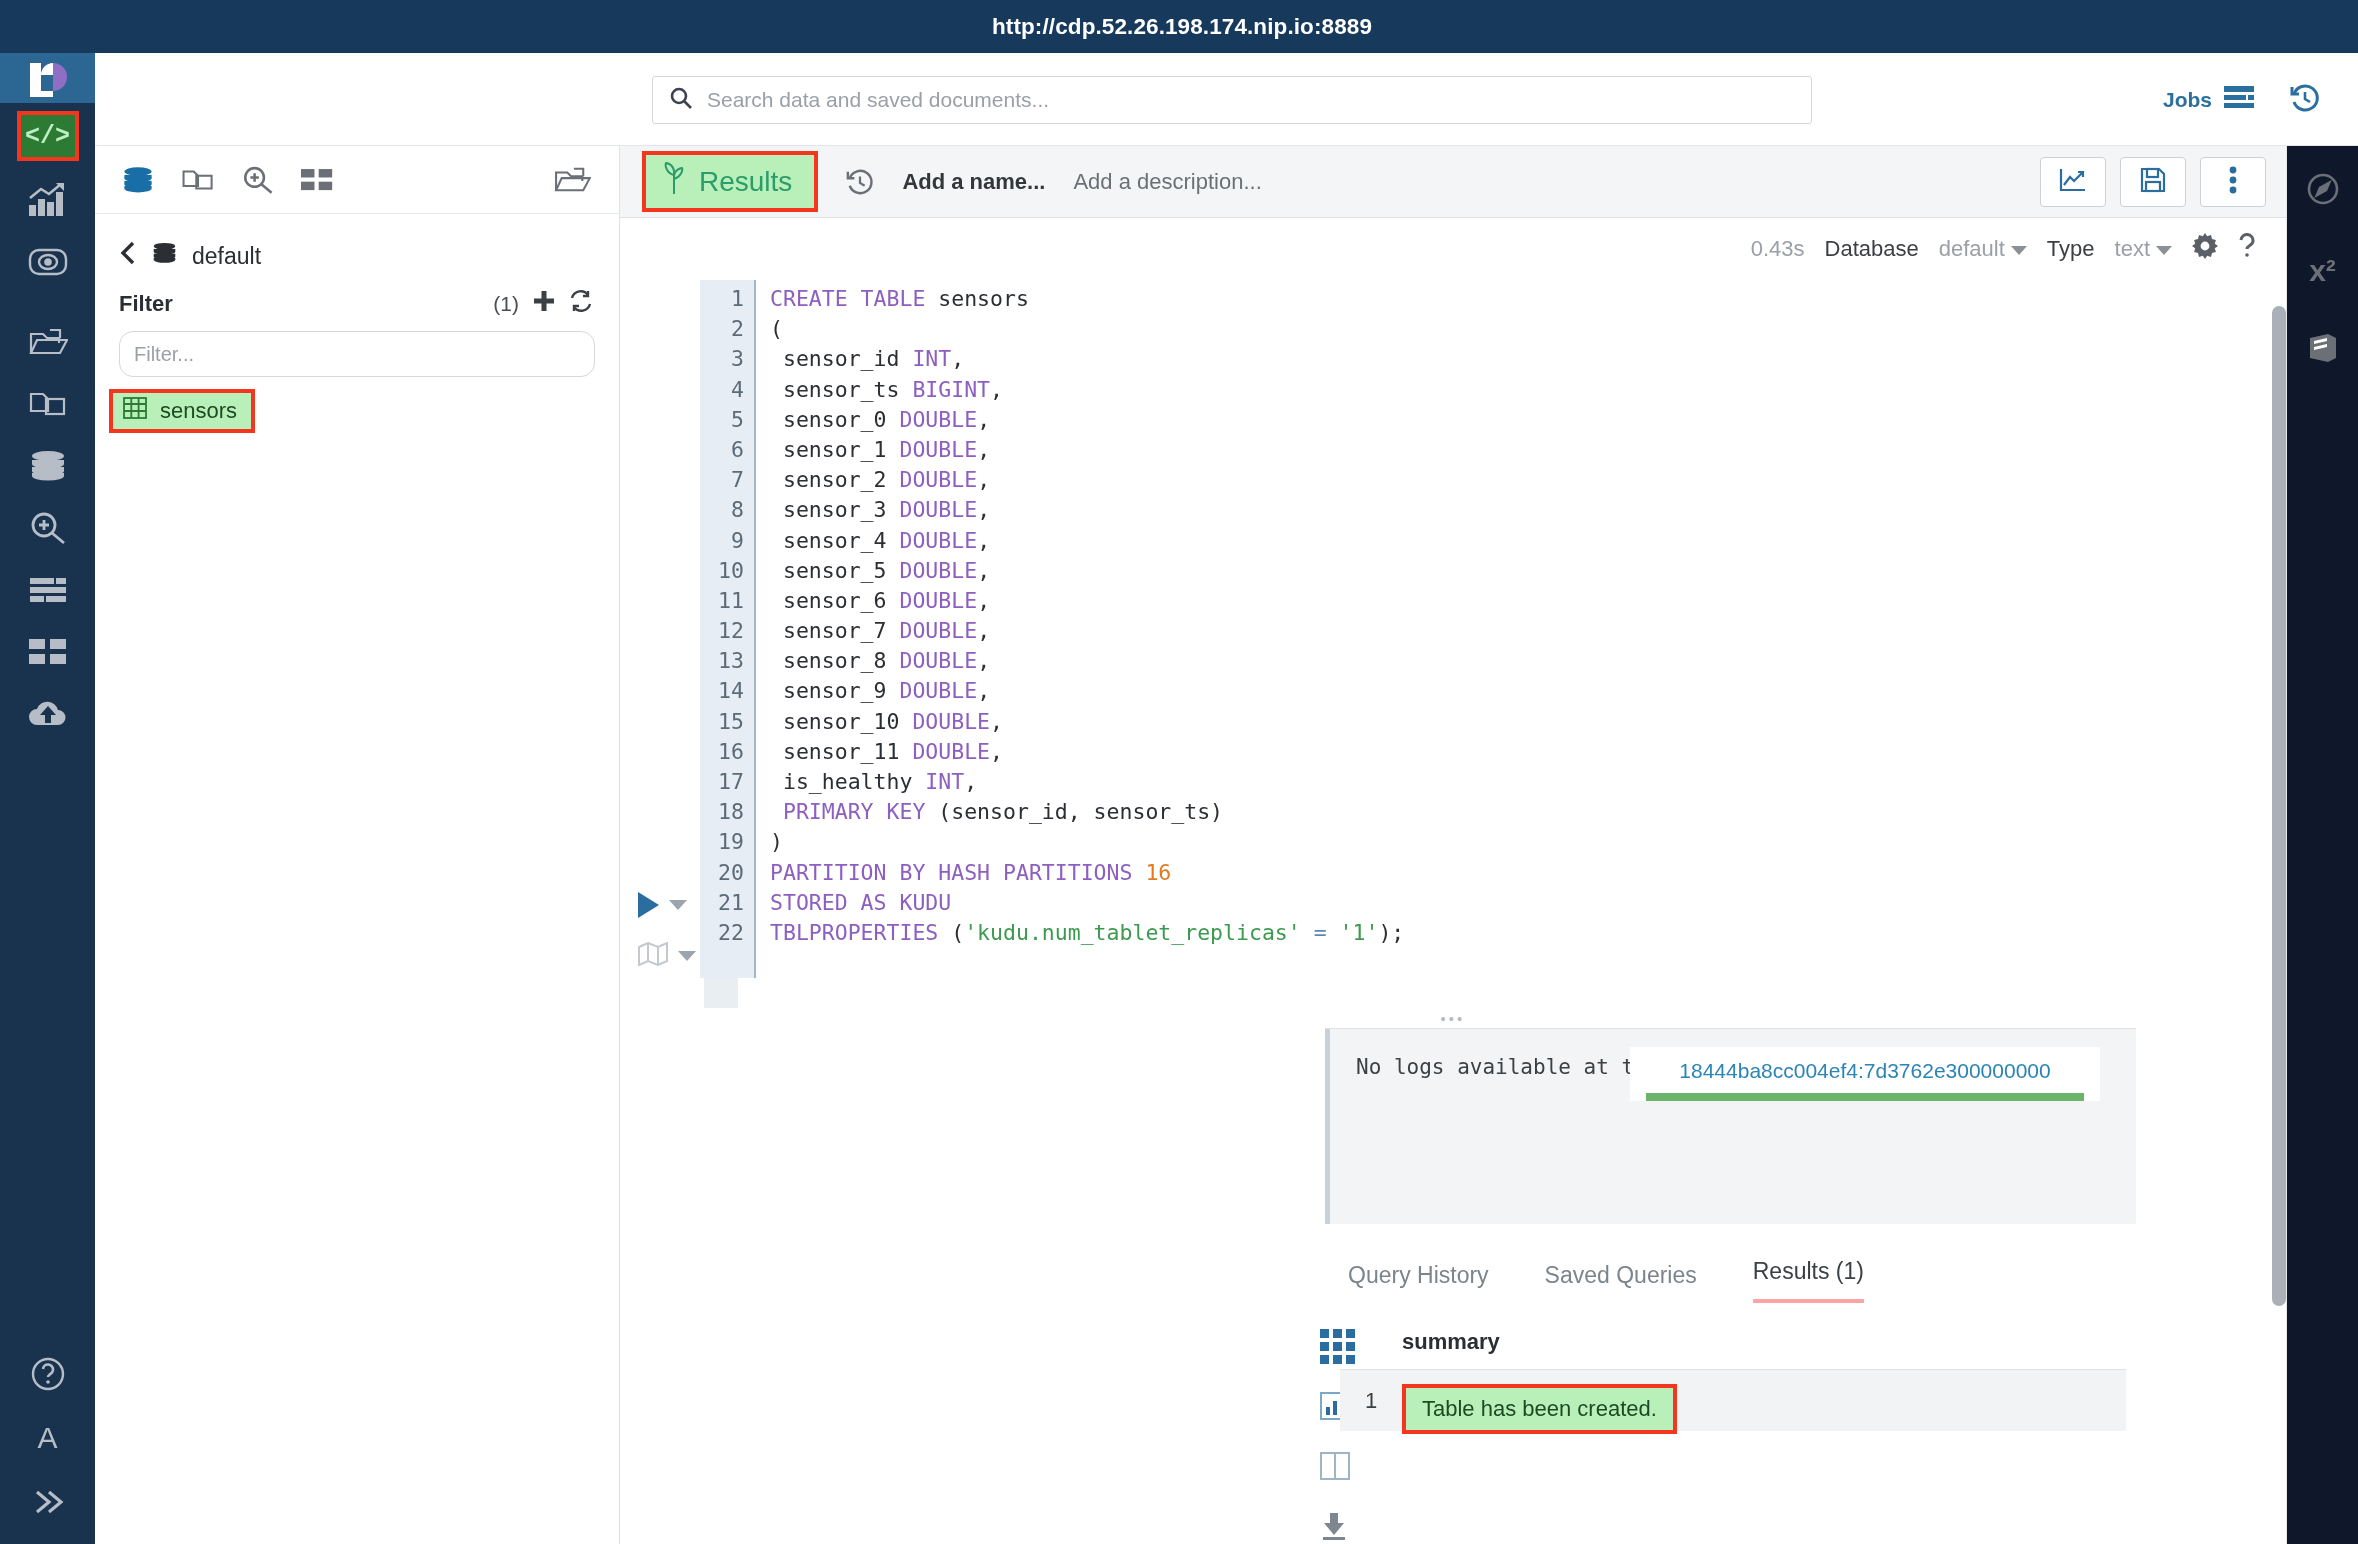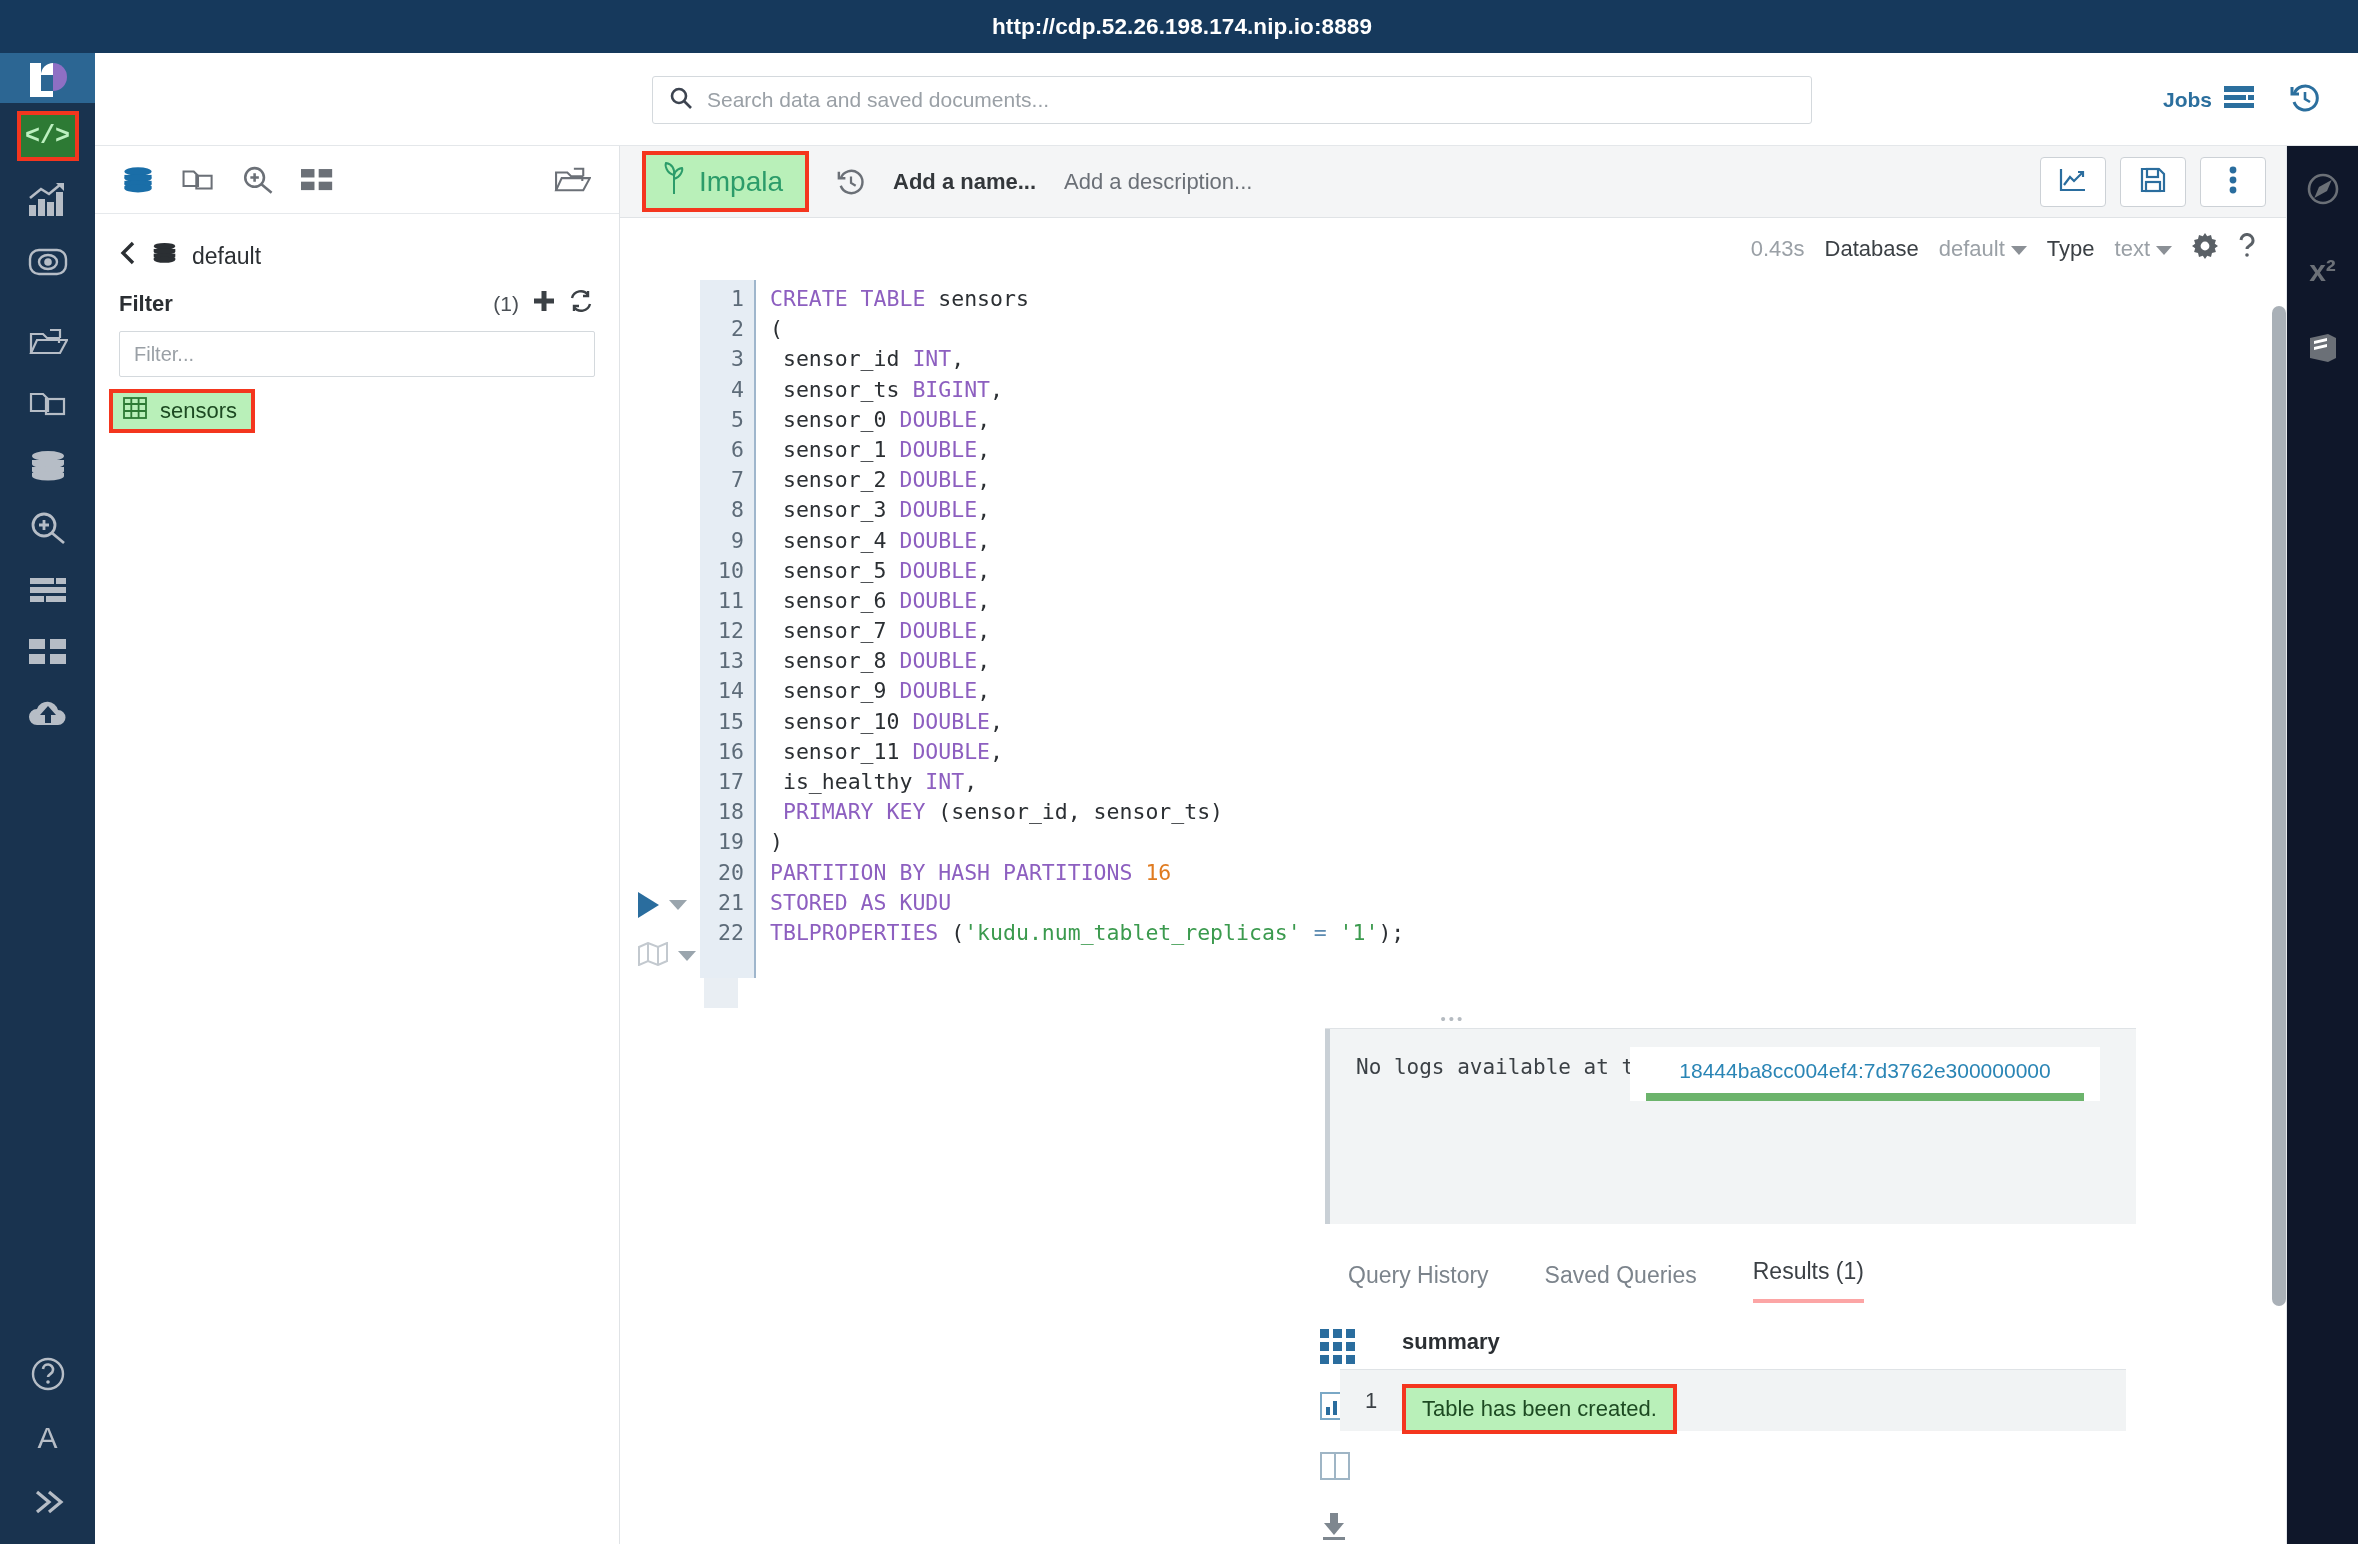--- a/index.html
+++ b/index.html
@@ -99,21 +99,21 @@
     display: flex; align-items: center; gap: 14px;
     padding: 26px 22px 8px 24px; font-size: 23px; color: #2b2f33;
   }
   .assist-head {
     display: flex; align-items: center; padding: 10px 26px 6px 24px;
   }
   .assist-head .title { font-size: 22px; font-weight: bold; color: #2b2f33; }
   .assist-head .right { margin-left: auto; display: flex; align-items: center; gap: 14px; color: #4a4f55; font-size: 21px; }
   .assist-filter { padding: 8px 24px 0 24px; }
   .assist-filter input {
-    width: 100%; height: 46px; border: 1px solid #d4d9dd; border-radius: 2px;
+    width: 100%; height: 46px; border: 1px solid #d4d9dd; border-radius: 14px;
     padding: 0 14px; font-size: 20px; outline: none;
     font-family: "Liberation Sans", sans-serif; color: #333;
   }
   .assist-filter input::placeholder { color: #9aa0a6; }
   .table-row-wrap { padding: 12px 0 0 0; }
   .table-item {
     margin-left: 14px; display: inline-flex; align-items: center; gap: 13px;
     background: #b9f0b9; border: 4px solid #f4361e;
     padding: 4px 14px 4px 10px; color: #1d4a22; font-size: 22px;
   }
@@ -537,21 +537,21 @@
 
         <div class="editor-head">
           <div class="impala-tab">
             <span>
               <svg width="24" height="34" viewBox="0 0 24 34" fill="none" stroke="#2c9c6a" stroke-width="2">
                 <path d="M12 33 V12"></path>
                   <path d="M12 14 C4 12 3 4 4 2 C10 3 13 8 12 14 z"></path>
                 <path d="M12 18 C19 16 21 9 20 7 C14 8 11 13 12 18 z"></path>
               </svg>
             </span>
-            <span>Impala</span>
+            <span>Results</span>
           </div>
           <span class="head-ic">
             <svg width="28" height="28" viewBox="0 0 30 30" fill="none" stroke="#6b7077" stroke-width="2.6">
               <path d="M4 11 A12 12 0 1 1 4 19"></path>
                 <path d="M2 4 v7 h7"></path>
                 <path d="M15 9 v7 l5 3" stroke-width="2.4"></path>
             </svg>
           </span>
           <span class="add-name">Add a name...</span>
           <span class="add-desc">Add a description...</span>

